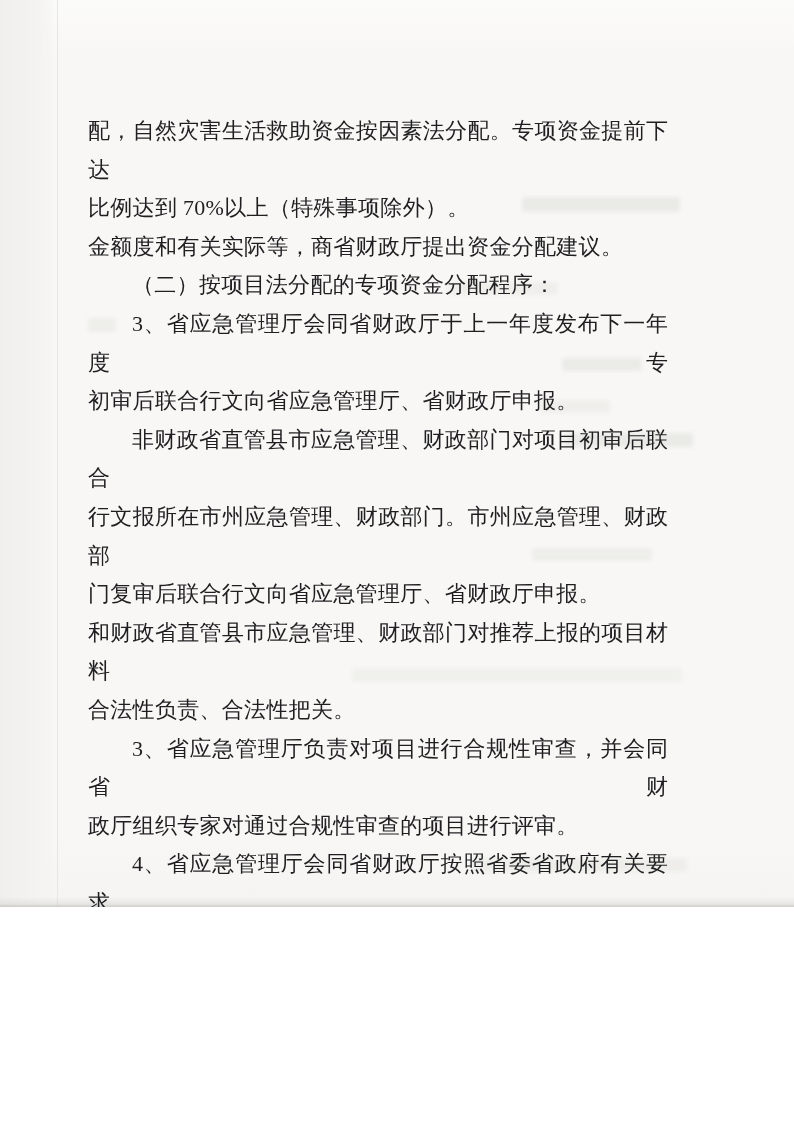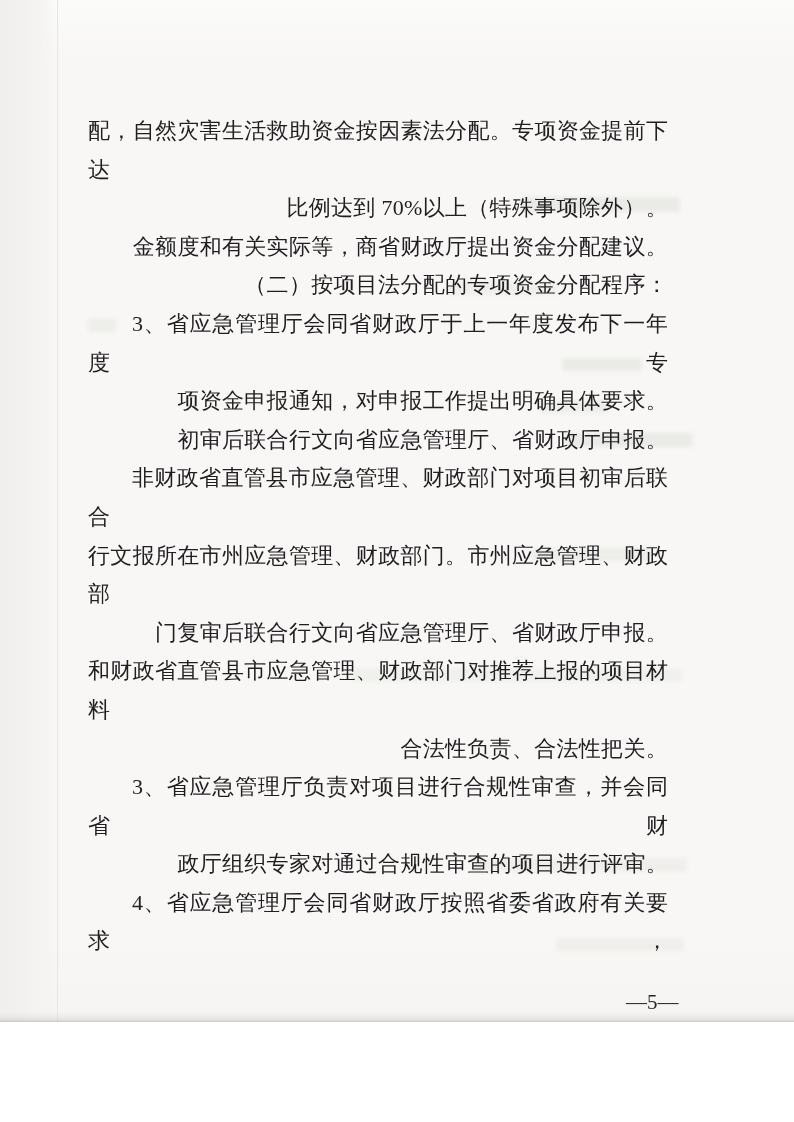--- a/index.html
+++ b/index.html
@@ -3,21 +3,21 @@
 <meta charset="utf-8">
 <style>
   html, body {
     margin: 0;
     padding: 0;
     background: #ffffff;
   }
   .page {
     position: relative;
     width: 794px;
-    height: 1022px;
+    height: 907px;
     margin: 0 auto;
     background:
       linear-gradient(180deg, #fbfbfa 0%, #f8f7f5 6%, #f8f7f5 92%, #f5f4f2 100%);
     overflow: hidden;
     font-family: "Liberation Serif", "DejaVu Serif", serif;
     color: #1f1f22;
   }
   
   .scan-left-band {
     position: absolute;
@@ -61,21 +61,21 @@
     position: absolute;
     left: 88px;
     top: 112px;
     width: 580px;
     font-size: 22px;
     line-height: 38.6px;
     letter-spacing: 0.3px;
   }
   .l {
     white-space: nowrap;
-    text-align: right;
+    text-align: left;
   }
   .l.j {
     white-space: normal;
     text-align: justify;
     text-align-last: justify;
     letter-spacing: 0;
   }
   .l.ind { text-indent: 44px; }
   .page-number {
     position: absolute;
@@ -107,21 +107,20 @@
     <div class="ghost"></div>
     <div class="ghost"></div>
   </div>
 
   <main class="text-block">
     <div class="l j">配，自然灾害生活救助资金按因素法分配。专项资金提前下达</div>
     <div class="l">比例达到 70%以上（特殊事项除外）。</div>
     <div class="l">金额度和有关实际等，商省财政厅提出资金分配建议。</div>
     <div class="l ind">（二）按项目法分配的专项资金分配程序：</div>
     <div class="l ind j">3、省应急管理厅会同省财政厅于上一年度发布下一年度专</div>
-    <div class="l">项资金申报通知，对申报工作提出明确具体要求。</div>
     <div class="l">初审后联合行文向省应急管理厅、省财政厅申报。</div>
     <div class="l ind j">非财政省直管县市应急管理、财政部门对项目初审后联合</div>
     <div class="l j">行文报所在市州应急管理、财政部门。市州应急管理、财政部</div>
     <div class="l">门复审后联合行文向省应急管理厅、省财政厅申报。</div>
     <div class="l j">和财政省直管县市应急管理、财政部门对推荐上报的项目材料</div>
     <div class="l">合法性负责、合法性把关。</div>
     <div class="l ind j">3、省应急管理厅负责对项目进行合规性审查，并会同省财</div>
     <div class="l">政厅组织专家对通过合规性审查的项目进行评审。</div>
     <div class="l ind j">4、省应急管理厅会同省财政厅按照省委省政府有关要求，</div>
 

